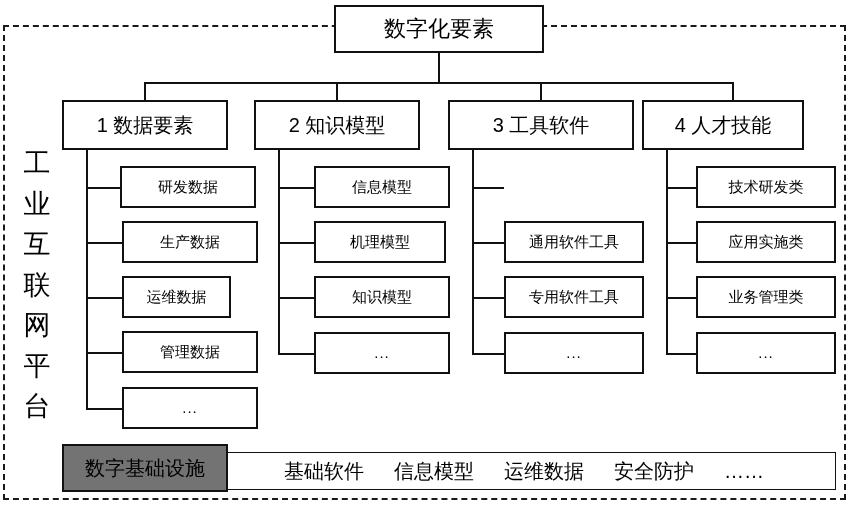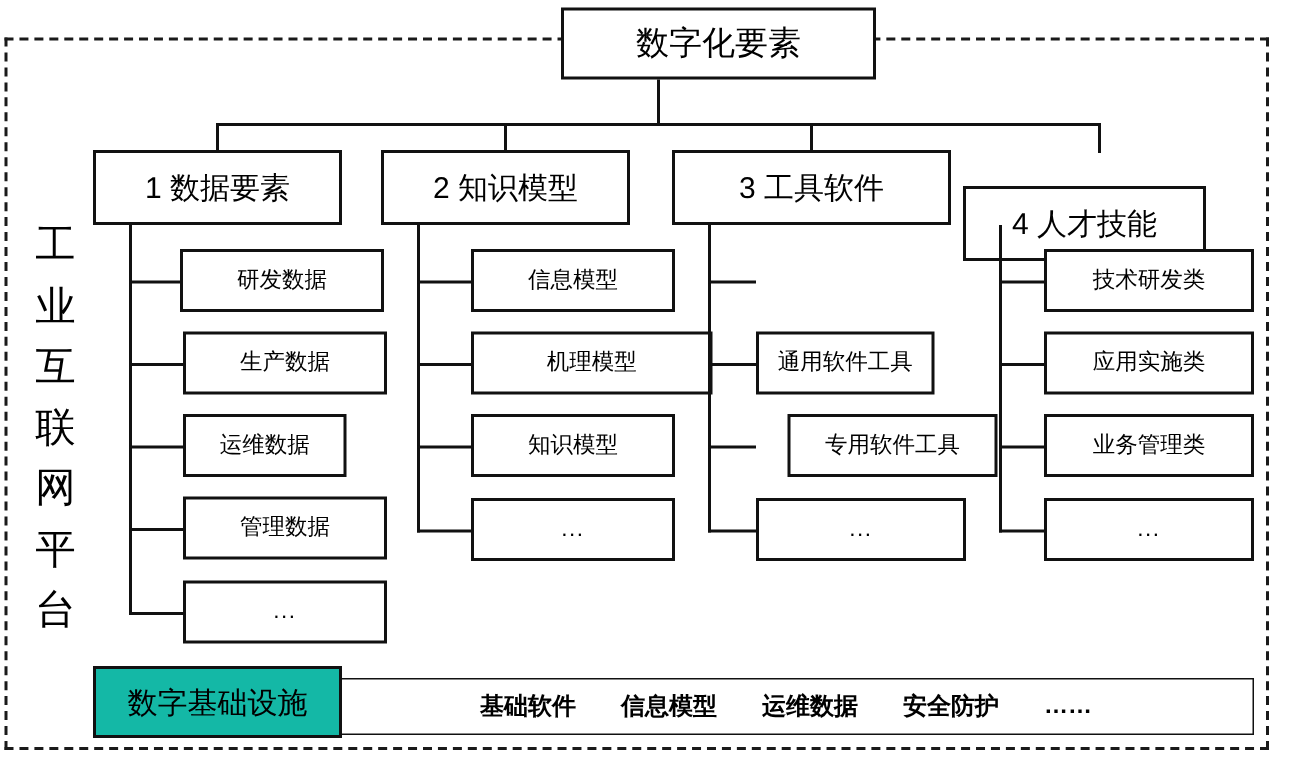--- a/index.html
+++ b/index.html
@@ -93,29 +93,28 @@
     background: #ffffff;
     border: 1.5px solid #111111;
     display: flex;
     align-items: center;
     justify-content: center;
   }
   .infra-items {
     display: flex;
     align-items: center;
     gap: 30px;
-    font-size: 16px;
+    font-size: 20px;
     color: #000;
     padding-left: 150px;
-    font-weight: bold;
   }
   .infra-label {
     position: absolute;
     box-sizing: border-box;
-    background: #14b8a6;
+    background: #737373;
     border: 2.5px solid #111111;
     display: flex;
     align-items: center;
     justify-content: center;
     font-size: 20px;
     color: #000;
     z-index: 3;
   }
 </style>
 </head>
@@ -128,21 +127,21 @@
   <div class="vlabel">
     <span>工</span>
     <span>业</span>
     <span>互</span>
     <span>联</span>
     <span>网</span>
     <span>平</span>
     <span>台</span>
   </div>
 
-  <div class="box box-root" style="left:334px; top:5px; width:210px; height:48px;margin-left:40px;">数字化要素</div>
+  <div class="box box-root" style="left:334px; top:5px; width:210px; height:48px;">数字化要素</div>
 
   <div class="ln ln-v" style="left:438px; top:53px; width:2px; height:29px;"></div>
   <div class="ln ln-h" style="left:144px; top:82px; width:590px; height:2px;"></div>
 
   <div class="ln ln-v" style="left:144px; top:82px; width:2px; height:20px;"></div>
   <div class="ln ln-v" style="left:336px; top:82px; width:2px; height:20px;"></div>
   <div class="ln ln-v" style="left:540px; top:82px; width:2px; height:20px;"></div>
   <div class="ln ln-v" style="left:732px; top:82px; width:2px; height:20px;"></div>
 
   <div class="box box-cat" style="left:62px; top:100px; width:166px; height:50px;">1 数据要素</div>
@@ -160,35 +159,35 @@
   <div class="box box-sub" style="left:122px; top:331px; width:136px; height:42px;">管理数据</div>
   <div class="box box-sub ellipsis" style="left:122px; top:387px; width:136px; height:42px;">...</div>
 
   <div class="box box-cat" style="left:254px; top:100px; width:166px; height:50px;">2 知识模型</div>
   <div class="ln ln-v" style="left:278px; top:150px; width:2px; height:205px;"></div>
   <div class="ln ln-h" style="left:278px; top:187px; width:36px; height:2px;"></div>
   <div class="ln ln-h" style="left:278px; top:242px; width:36px; height:2px;"></div>
   <div class="ln ln-h" style="left:278px; top:297px; width:36px; height:2px;"></div>
   <div class="ln ln-h" style="left:278px; top:353px; width:36px; height:2px;"></div>
   <div class="box box-sub" style="left:314px; top:166px; width:136px; height:42px;">信息模型</div>
-  <div class="box box-sub" style="left:314px; top:221px; width:161px; height:42px;">机理模型</div>
+  <div class="box box-sub" style="left:314px; top:221px; width:132px; height:42px;">机理模型</div>
   <div class="box box-sub" style="left:314px; top:276px; width:136px; height:42px;">知识模型</div>
   <div class="box box-sub ellipsis" style="left:314px; top:332px; width:136px; height:42px;">...</div>
 
   <div class="box box-cat" style="left:448px; top:100px; width:186px; height:50px;">3 工具软件</div>
   <div class="ln ln-v" style="left:472px; top:150px; width:2px; height:205px;"></div>
   <div class="ln ln-h" style="left:472px; top:187px; width:32px; height:2px;"></div>
   <div class="ln ln-h" style="left:472px; top:242px; width:32px; height:2px;"></div>
   <div class="ln ln-h" style="left:472px; top:297px; width:32px; height:2px;"></div>
   <div class="ln ln-h" style="left:472px; top:353px; width:32px; height:2px;"></div>
-  <div class="box box-sub" style="left:504px; top:221px; width:119px; height:42px;">通用软件工具</div>
-  <div class="box box-sub" style="left:504px; top:276px; width:140px; height:42px;margin-left:21px;">专用软件工具</div>
+  <div class="box box-sub" style="left:504px; top:221px; width:140px; height:42px;">通用软件工具</div>
+  <div class="box box-sub" style="left:504px; top:276px; width:140px; height:42px;">专用软件工具</div>
   <div class="box box-sub ellipsis" style="left:504px; top:332px; width:140px; height:42px;">...</div>
 
-  <div class="box box-cat" style="left:642px; top:100px; width:162px; height:50px;margin-top:24px;">4 人才技能</div>
+  <div class="box box-cat" style="left:642px; top:100px; width:162px; height:50px;">4 人才技能</div>
   <div class="ln ln-v" style="left:666px; top:150px; width:2px; height:205px;"></div>
   <div class="ln ln-h" style="left:666px; top:187px; width:30px; height:2px;"></div>
   <div class="ln ln-h" style="left:666px; top:242px; width:30px; height:2px;"></div>
   <div class="ln ln-h" style="left:666px; top:297px; width:30px; height:2px;"></div>
   <div class="ln ln-h" style="left:666px; top:353px; width:30px; height:2px;"></div>
   <div class="box box-sub" style="left:696px; top:166px; width:140px; height:42px;">技术研发类</div>
   <div class="box box-sub" style="left:696px; top:276px; width:140px; height:42px;">业务管理类</div>
   <div class="box box-sub" style="left:696px; top:221px; width:140px; height:42px;">应用实施类</div>
   <div class="box box-sub ellipsis" style="left:696px; top:332px; width:140px; height:42px;">...</div>
 

